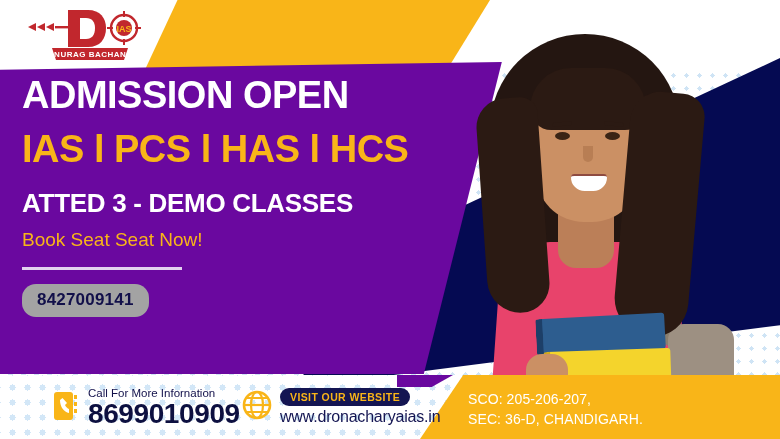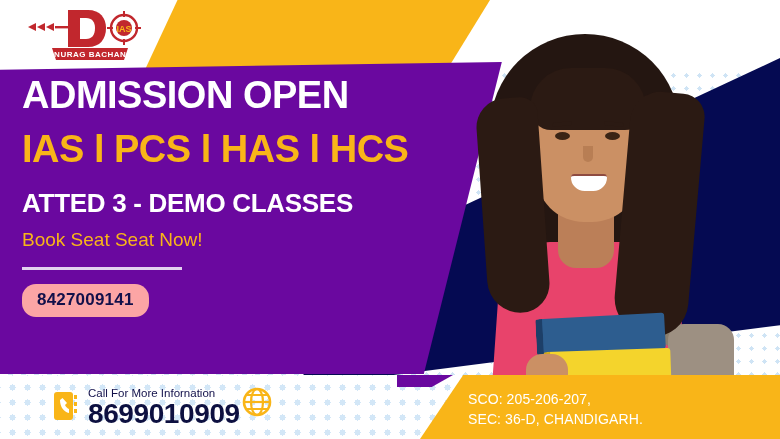--- a/index.html
+++ b/index.html
@@ -225,21 +225,21 @@
     margin: 0 0 18px 0;
   }
   .rule {
     width: 160px;
     height: 3px;
     background: #e2d2ef;
     margin: 0 0 14px 0;
   }
   .phone-pill {
     display: inline-block;
-    background: #fca5a5;
+    background: #a3a3a3;
     color: #12104a;
     font-size: 17px;
     font-weight: bold;
     padding: 6px 15px 7px 15px;
     border-radius: 14px;
     letter-spacing: 0.2px;
   }
 
   
   .bottom-bar {
@@ -430,20 +430,24 @@
     <div class="web-block">
       <span>
         <svg width="30" height="30" viewBox="0 0 30 30" xmlns="http://www.w3.org/2000/svg">
           <circle cx="15" cy="15" r="13" fill="none" stroke="#F9B518" stroke-width="2.6"></circle>
           <ellipse cx="15" cy="15" rx="6" ry="13" fill="none" stroke="#F9B518" stroke-width="2.2"></ellipse>
           <line x1="2" y1="15" x2="28" y2="15" stroke="#F9B518" stroke-width="2.2"></line>
           <line x1="4.5" y1="8" x2="25.5" y2="8" stroke="#F9B518" stroke-width="2"></line>
           <line x1="4.5" y1="22" x2="25.5" y2="22" stroke="#F9B518" stroke-width="2"></line>
         </svg>
       </span>
+      <span>
+        <span class="web-pill">VISIT OUR WEBSITE</span>
+        <div class="web-url">www.dronacharyaias.in</div>
+      </span>
     </div>
 
     <div class="address-block">
       <div>SCO: 205-206-207,</div>
       <div>SEC: 36-D, CHANDIGARH.</div>
     </div>
   </div>
 
 </div>
 

